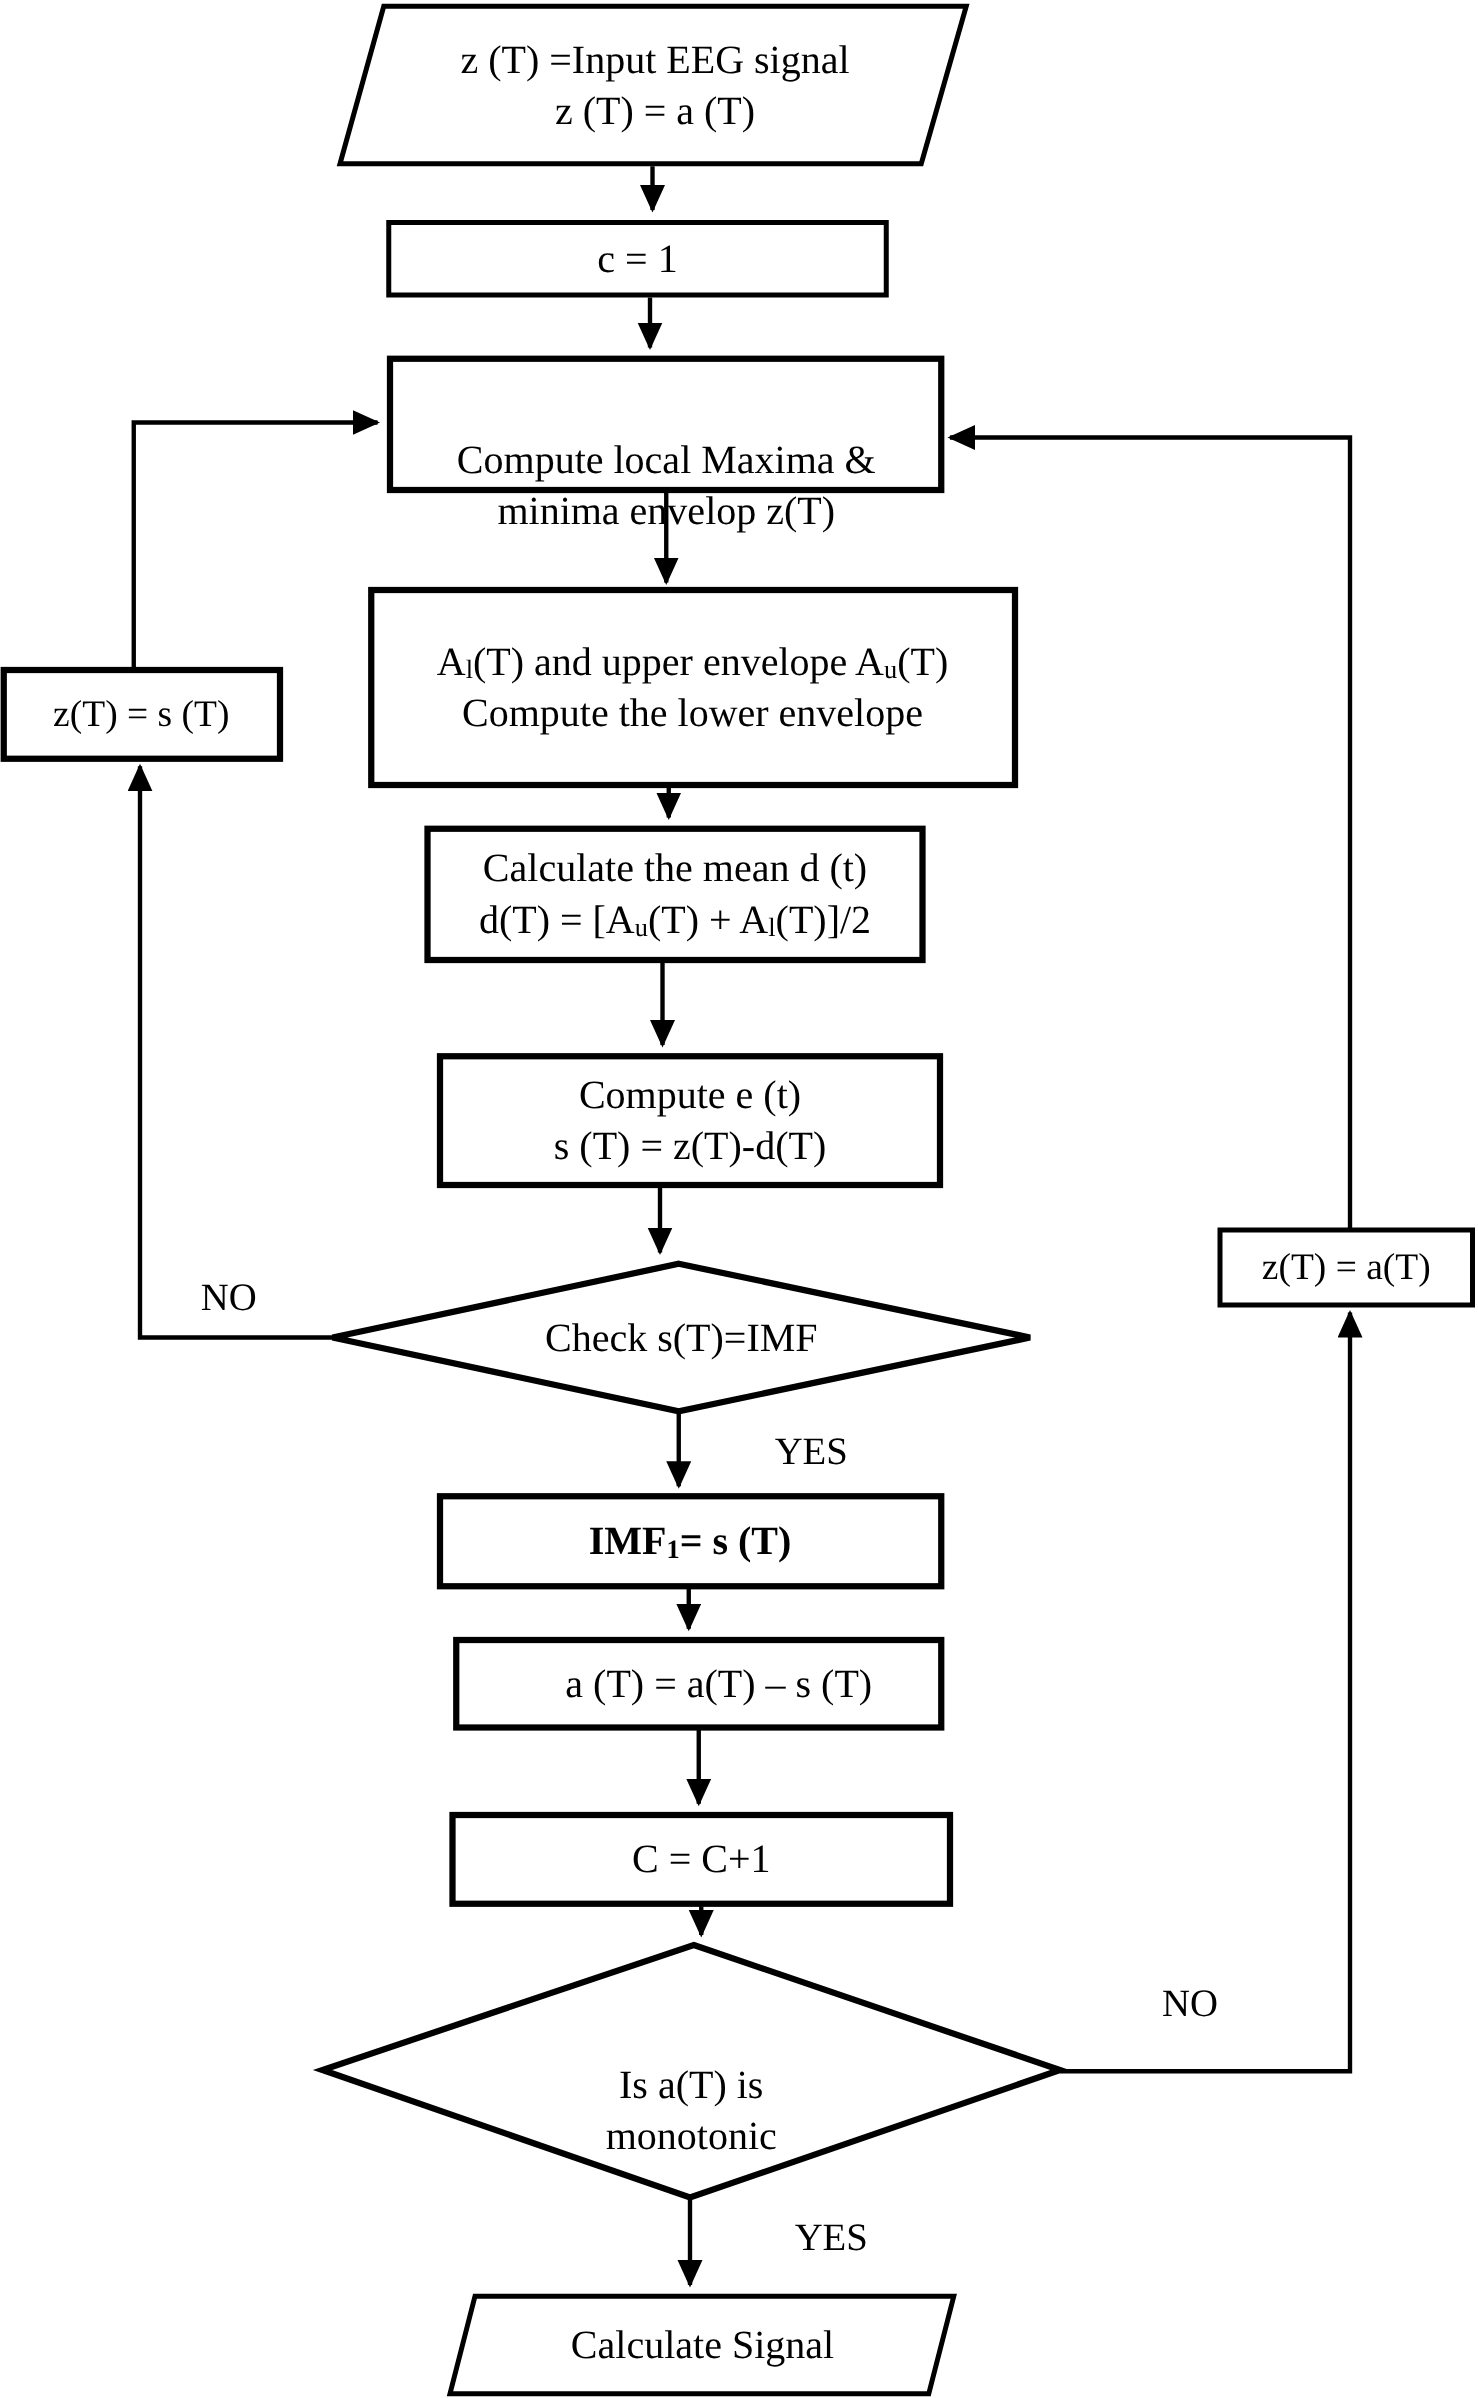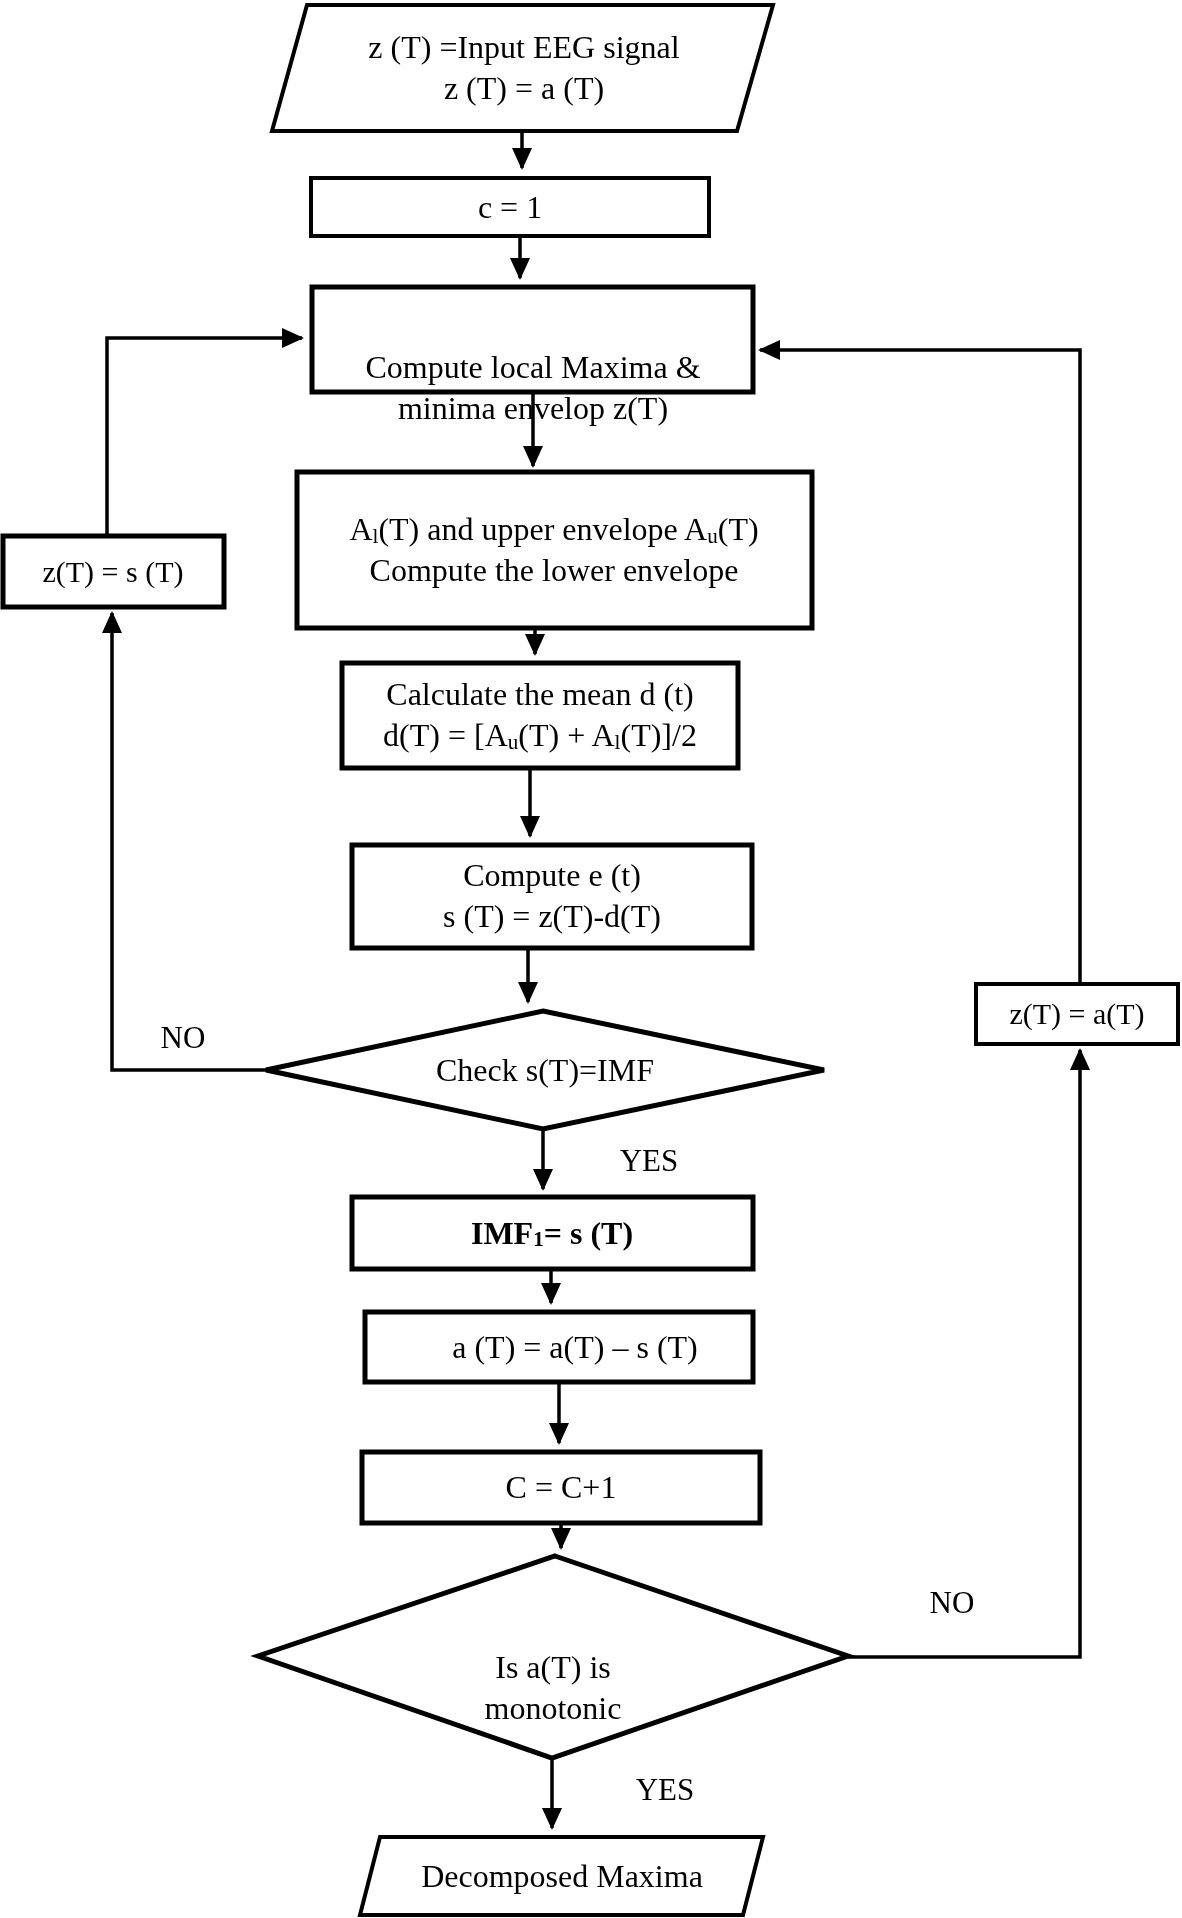--- a/index.html
+++ b/index.html
@@ -118,20 +118,20 @@
 
   <div class="label" style="left:561px; top:1487px;">C = C+1</div>
 
   <div class="label" style="left:553px; top:1656px;margin-top:32px;">
     <div>Is a(T) is</div>
     <div>monotonic</div>
   </div>
 
   <div class="label small" style="left:1077px; top:1014px;">z(T) = a(T)</div>
 
-  <div class="label" style="left:562px; top:1876px;">Decomposed Maxima</div>
+  <div class="label" style="left:562px; top:1876px;">Calculate Signal</div>
 
   <div class="decision" style="left:183px; top:1038px;">NO</div>
   <div class="decision" style="left:649px; top:1161px;">YES</div>
   <div class="decision" style="left:952px; top:1603px;">NO</div>
   <div class="decision" style="left:665px; top:1790px;">YES</div>
 
 </div>
 
 </body></html>

